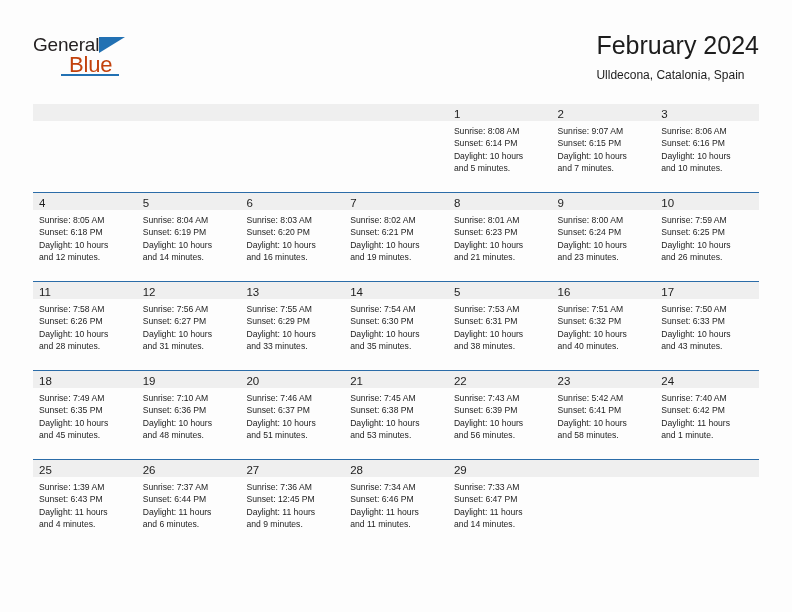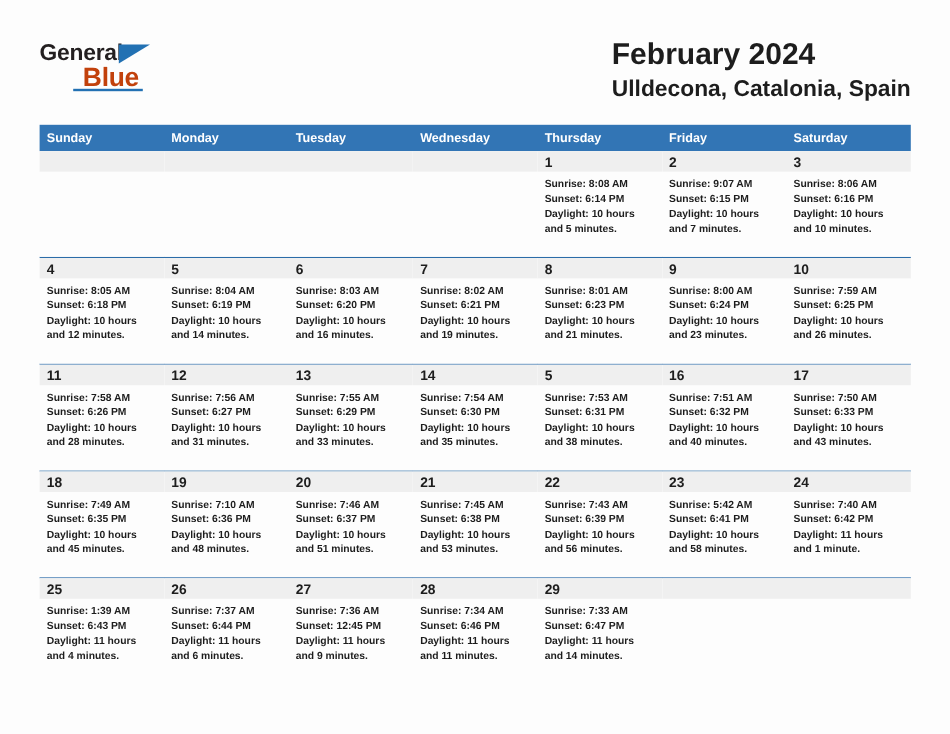--- a/index.html
+++ b/index.html
@@ -12,21 +12,20 @@
     background: #fdfdfd;
     font-family: "Liberation Sans", sans-serif;
     color: #222;
     overflow: hidden;
   }
 
   .page {
     position: relative;
     width: 792px;
     height: 437px;
-    font-weight: bold;
   }
 
   
   .header {
     position: absolute;
     left: 33px;
     top: 30px;
     right: 33px;
     height: 70px;
   }
@@ -79,21 +78,21 @@
     top: 0;
     text-align: left;
   }
   .cal-title {
     font-size: 25px;
     color: #1d1d1d;
     line-height: 30px;
     white-space: nowrap;
   }
   .cal-subtitle {
-    font-size: 19px;
+    font-size: 12px;
     color: #1d1d1d;
     line-height: 22px;
     margin-top: 4px;
     white-space: nowrap;
   }
 
   
   .calendar {
     position: absolute;
     left: 33px;
@@ -169,29 +168,20 @@
     </div>
 
     <div class="title-wrap">
       <div class="cal-title">February 2024</div>
       <div class="cal-subtitle">Ulldecona, Catalonia, Spain</div>
     </div>
 
   </div>
 
   <div class="calendar">
-    <div class="dow-row" id="dow-row">
-        <div class="dow">Sunday</div>
-        <div class="dow">Monday</div>
-        <div class="dow">Tuesday</div>
-        <div class="dow">Wednesday</div>
-        <div class="dow">Thursday</div>
-        <div class="dow">Friday</div>
-        <div class="dow">Saturday</div>
-      </div>
     <div id="weeks">
         <div class="week">
           <div class="cell empty">
             <div class="cell-daynum-band"><span class="cell-daynum"></span></div>
             <div class="cell-body"></div>
           </div>
           <div class="cell empty">
             <div class="cell-daynum-band"><span class="cell-daynum"></span></div>
             <div class="cell-body"></div>
           </div>

